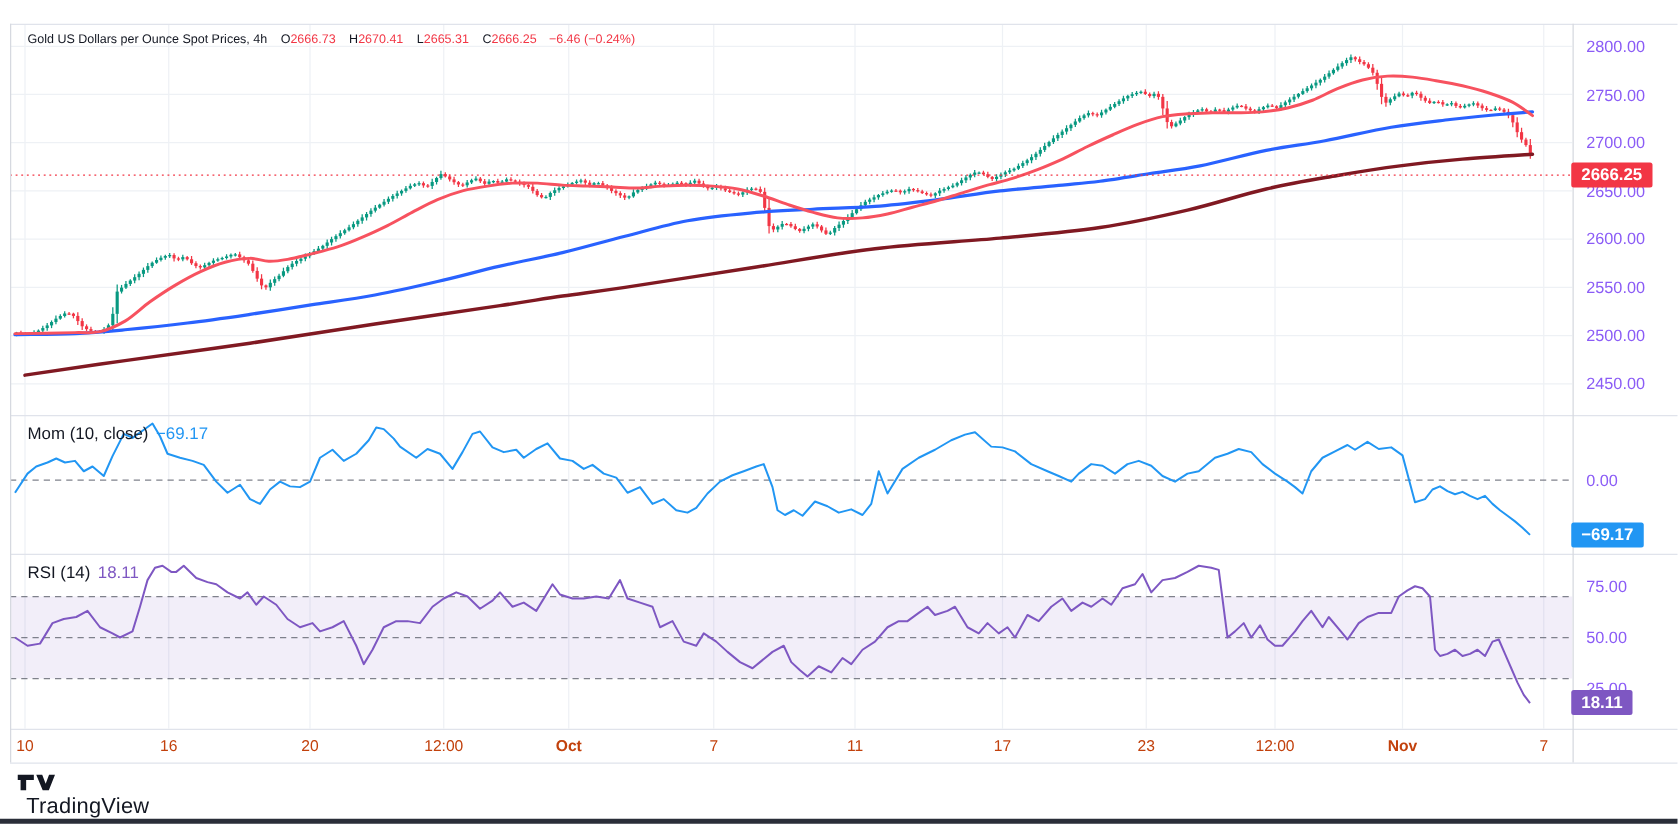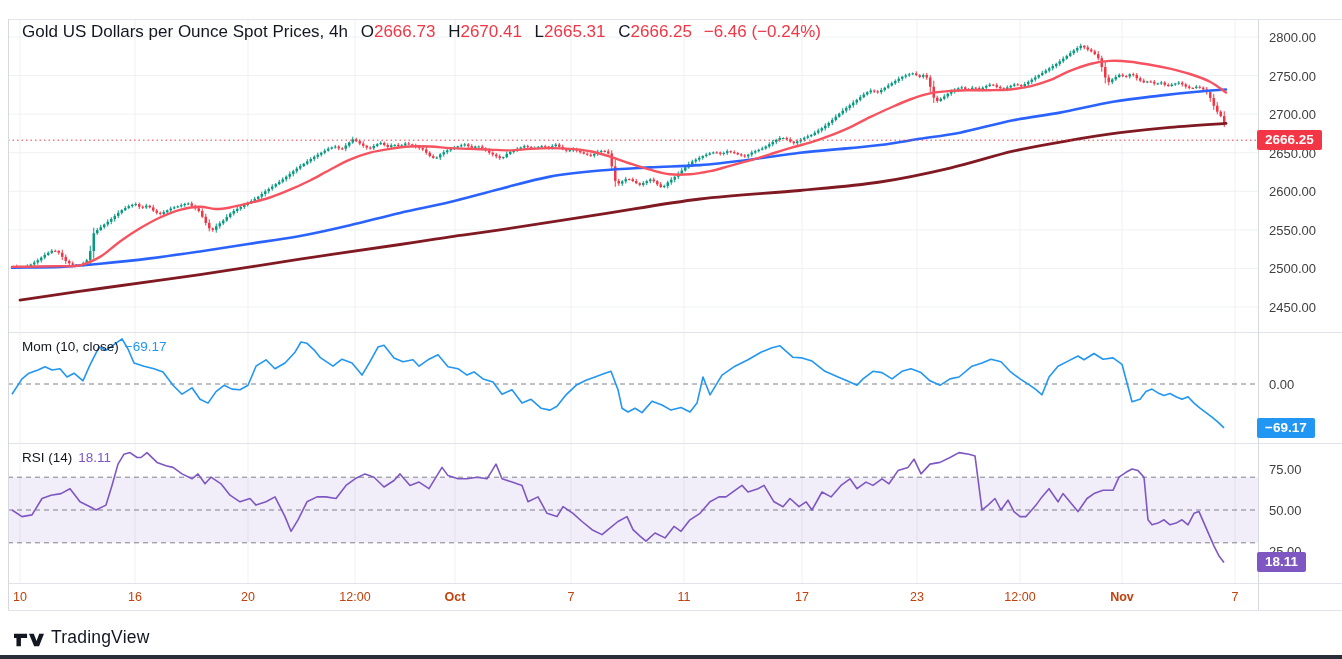--- a/index.html
+++ b/index.html
@@ -1,35 +1,35 @@
 <!DOCTYPE html>
 <html><head>
 <meta charset="utf-8">
 <style>
   html,body{margin:0;padding:0;background:#ffffff;}
   body{width:1342px;height:659px;position:relative;overflow:hidden;
        font-family:"Liberation Sans",sans-serif;color:#131722;}
   .sep{position:absolute;left:8px;right:0;height:1px;background:#E0E3EB;}
   .vline{position:absolute;width:1px;background:#D6D9E0;}
   #chart-svg{position:absolute;left:8px;top:19px;width:1250px;height:564px;display:block;}
-  .legend{position:absolute;left:22px;top:22px;font-size:17px;line-height:19.5px;z-index:5;}
+  .legend{position:absolute;left:22px;top:22px;font-size:10px;line-height:19.5px;z-index:5;}
   .legend .title{font-weight:500;}
   .legend .k{color:#131722;margin-left:8px;}
   .legend .red{color:#F23645;}
   .ind-label{position:absolute;left:22px;font-size:13.5px;z-index:5;}
   .ind-label .val-blue{color:#2196F3;margin-left:6px;}
   .ind-label .val-purple{color:#7E57C2;margin-left:6px;}
   .axis-col{position:absolute;left:1258px;top:19px;width:84px;height:591px;z-index:4;}
-  .axis-lbl{position:absolute;left:11px;transform:translateY(-50%);font-size:13px;color:#404040;white-space:nowrap;}
+  .axis-lbl{position:absolute;left:11px;transform:translateY(-50%);font-size:13px;color:#8b5cf6;white-space:nowrap;}
   .axis-badge{position:absolute;left:-1px;transform:translateY(-50%);height:20px;line-height:20px;
       padding:0 8px;border-radius:2px;color:#fff;font-size:13.5px;font-weight:700;white-space:nowrap;z-index:6;}
   .xaxis{position:absolute;left:8px;top:583px;width:1250px;height:27px;}
   .xaxis .xlbl{position:absolute;top:50%;transform:translate(-50%,-50%);font-size:12.5px;color:#c2410c;white-space:nowrap;}
   .xaxis .xlbl.bold{font-weight:700;}
-  .footer{position:absolute;left:14px;top:618px;height:30px;display:flex;align-items:flex-end;z-index:5;}
+  .footer{position:absolute;left:14px;top:618px;height:30px;display:flex;align-items:flex-start;z-index:5;flex-direction:column;}
   .footer .brand{font-size:17.5px;font-weight:500;color:#131722;margin-left:7px;letter-spacing:.2px;}
   .bottom-strip{position:absolute;left:0;bottom:0;width:100%;height:4px;background:#2A2E39;}
 </style>
 </head>
 <body>
 
 <div>
   <svg id="chart-svg" viewBox="0 0 1250 564">
       <line x1="12" x2="12" y1="0" y2="564" stroke="#EEF1F5" stroke-width="1"></line>
       <line x1="127" x2="127" y1="0" y2="564" stroke="#EEF1F5" stroke-width="1"></line>

